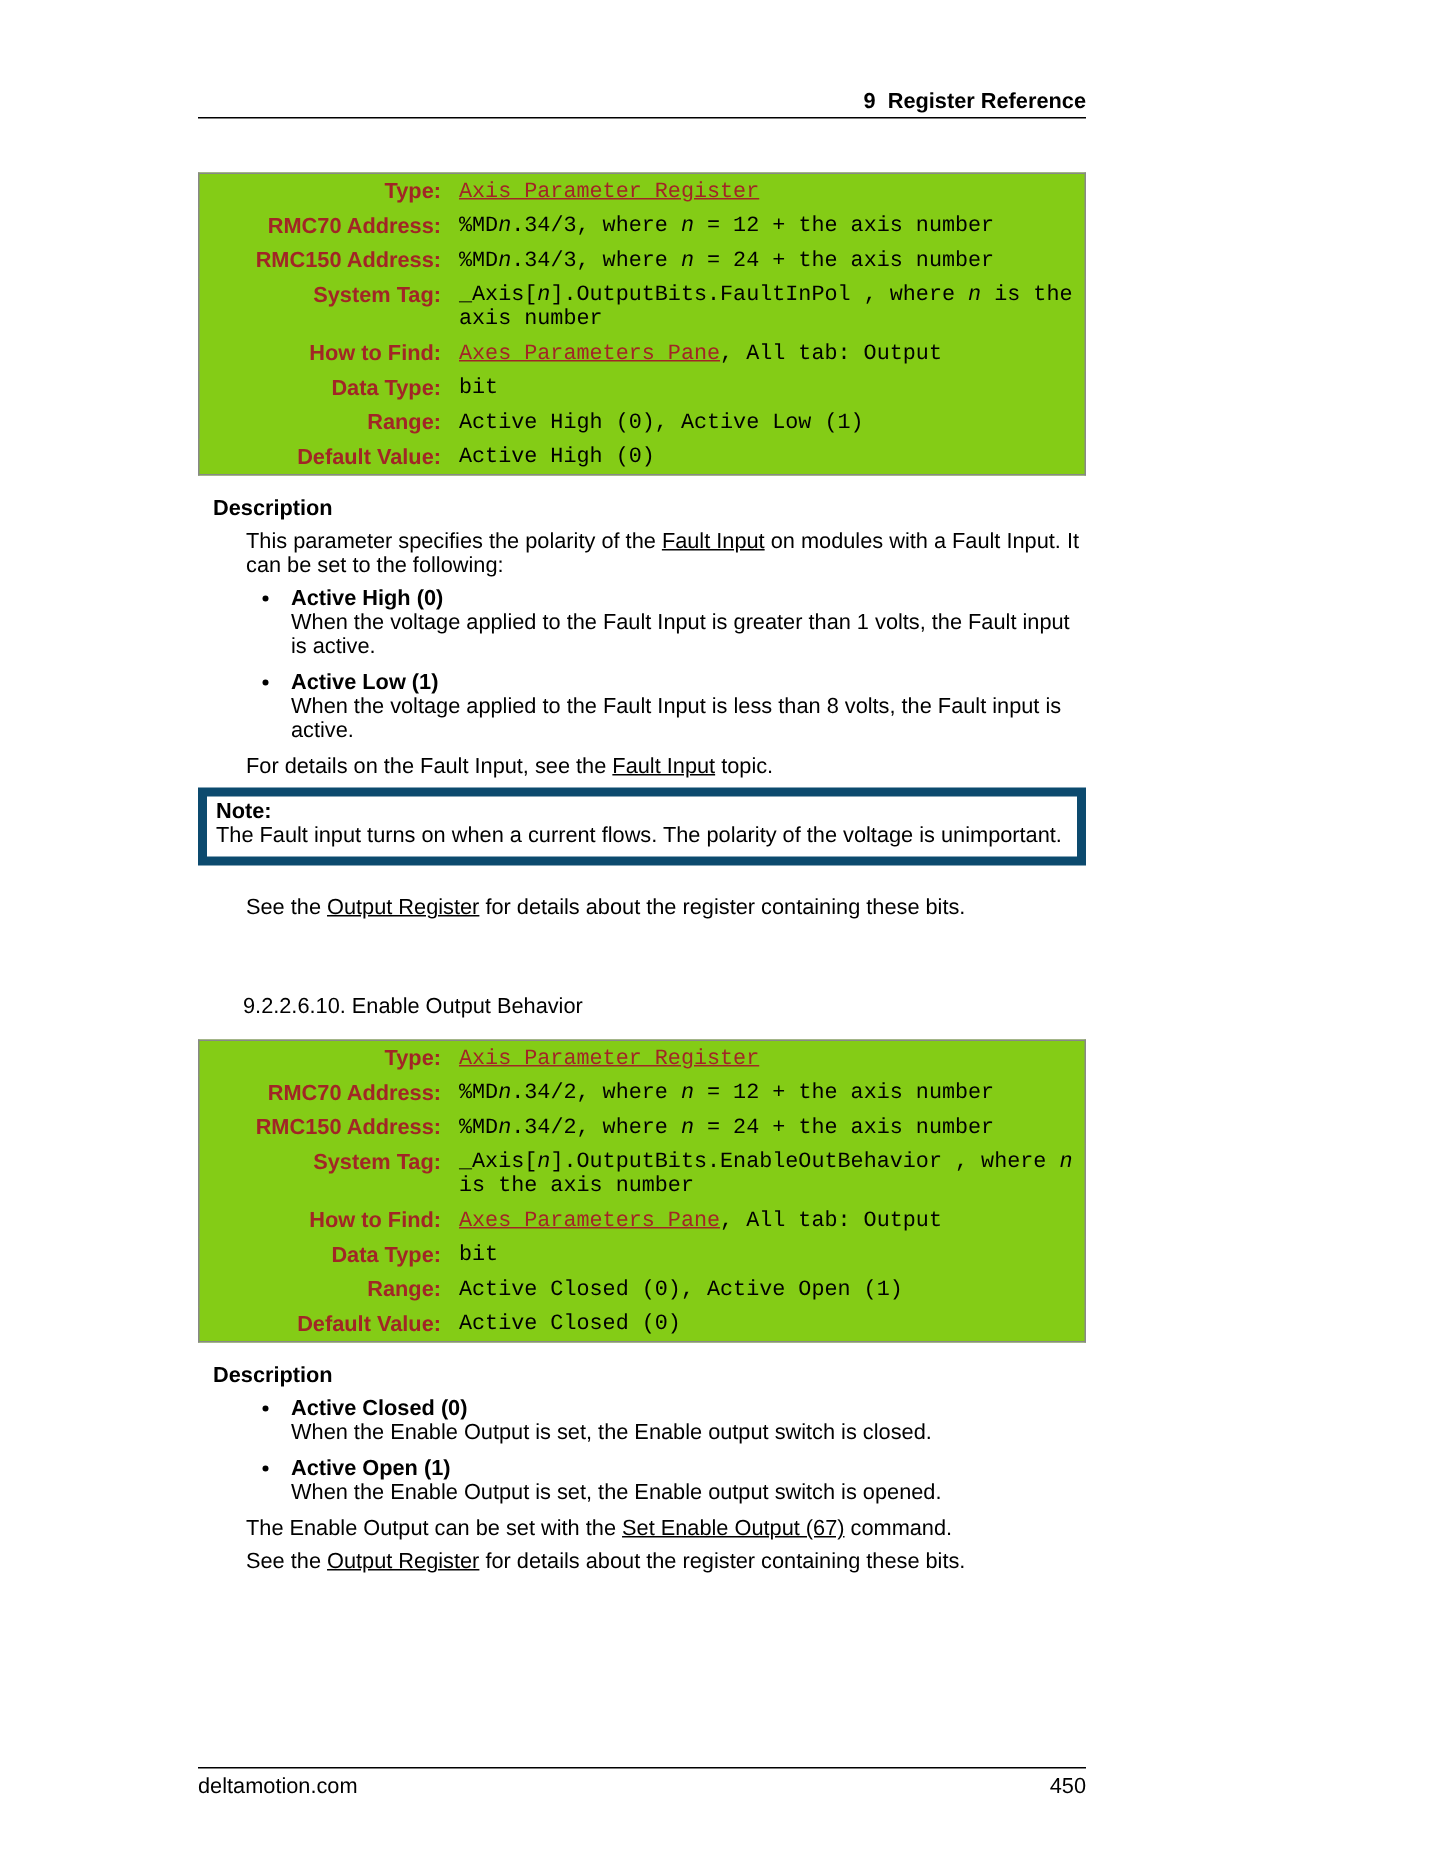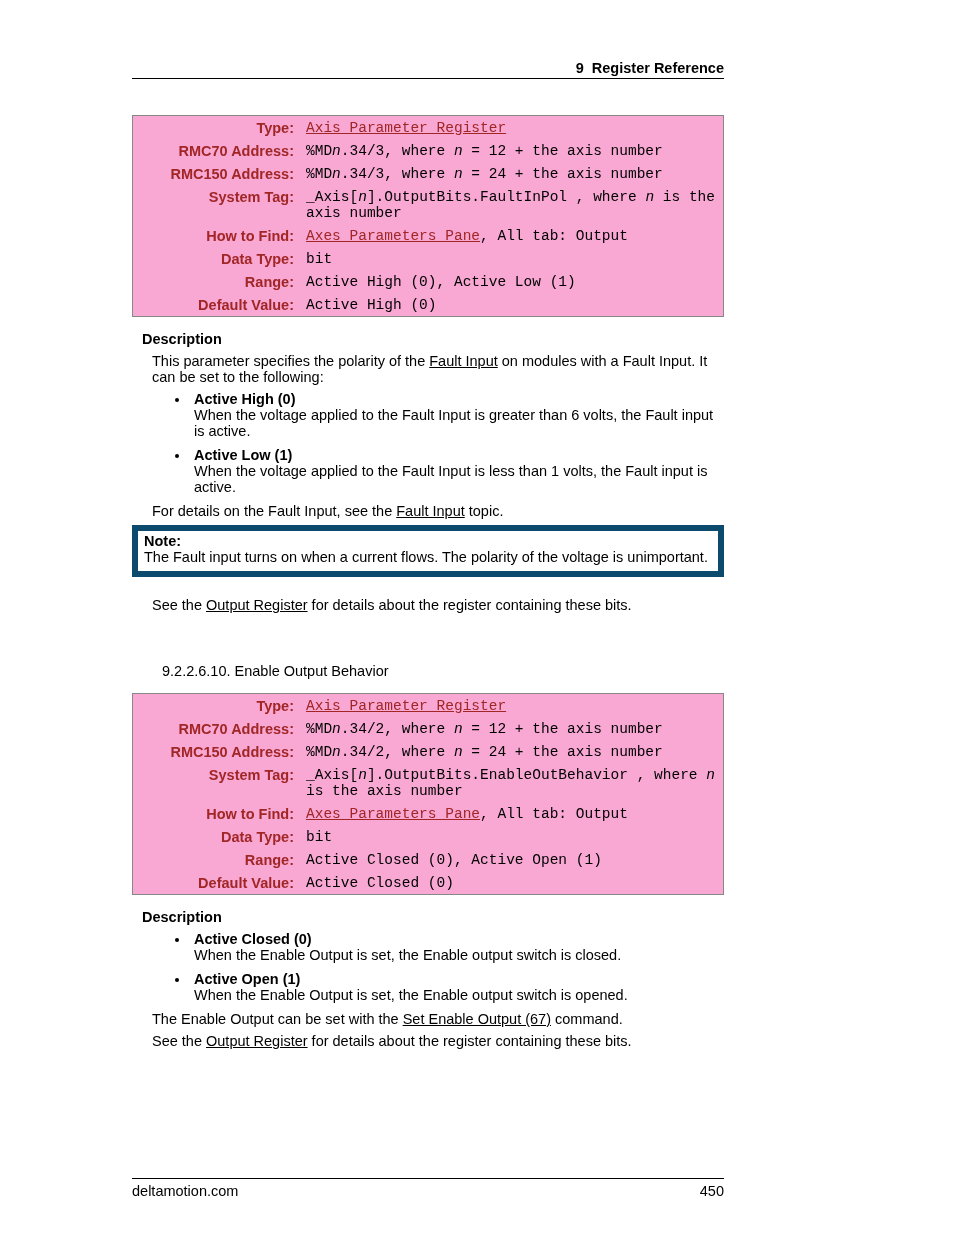--- a/index.html
+++ b/index.html
@@ -20,21 +20,21 @@
     border-bottom: 1px solid #000;
     margin-bottom: 36px;
     padding-bottom: 2px;
     text-align: right;
     font-weight: bold;
   }
   .info-table {
     border: 1px solid #888;
     border-collapse: collapse;
     width: 100%;
-    background: #f9a8d4;
+    background: #84cc16;
     margin-bottom: 14px;
   }
   .info-table td {
     padding: 3.5px 6px;
     vertical-align: top;
     font-size: 14.5px;
   }
   .info-table td.key {
     width: 155px;
     text-align: right;
@@ -52,21 +52,21 @@
   }
   .blink {
     color: #000;
     text-decoration: underline;
   }
   .section-title {
     font-weight: bold;
     margin: 10px 0 6px 10px;
   }
   .body-text {
-    margin: 6px 0 6px 20px;
+    margin: 6px 0 6px 32px;
   }
   ul.bul {
     margin: 4px 0 4px 58px;
     padding: 0;
   }
   ul.bul li {
     margin: 2px 0 8px 0;
     padding-left: 4px;
   }
   ul.bul li .li-head {
@@ -147,25 +147,25 @@
   </tbody>
     </table>
 
   <div class="section-title">Description</div>
   <div class="body-text">
     <span>This parameter specifies the polarity of the </span><a class="blink">Fault Input</a><span> on modules with a Fault Input. It can be set to the following:</span>
   </div>
   <ul class="bul">
     <li>
       <span class="li-head">Active High (0)</span>
-      <span class="li-body">When the voltage applied to the Fault Input is greater than 6 volts, the Fault input is active.</span>
+      <span class="li-body">When the voltage applied to the Fault Input is greater than 1 volts, the Fault input is active.</span>
     </li>
     <li>
       <span class="li-head">Active Low (1)</span>
-      <span class="li-body">When the voltage applied to the Fault Input is less than 1 volts, the Fault input is active.</span>
+      <span class="li-body">When the voltage applied to the Fault Input is less than 8 volts, the Fault input is active.</span>
     </li>
   </ul>
   <div class="body-text">
     <span>For details on the Fault Input, see the </span><a class="blink">Fault Input</a><span> topic.</span>
   </div>
 
   <div class="note-box">
     <div class="note-head">Note:</div>
     <div>The Fault input turns on when a current flows. The polarity of the voltage is unimportant.</div>
   </div>

